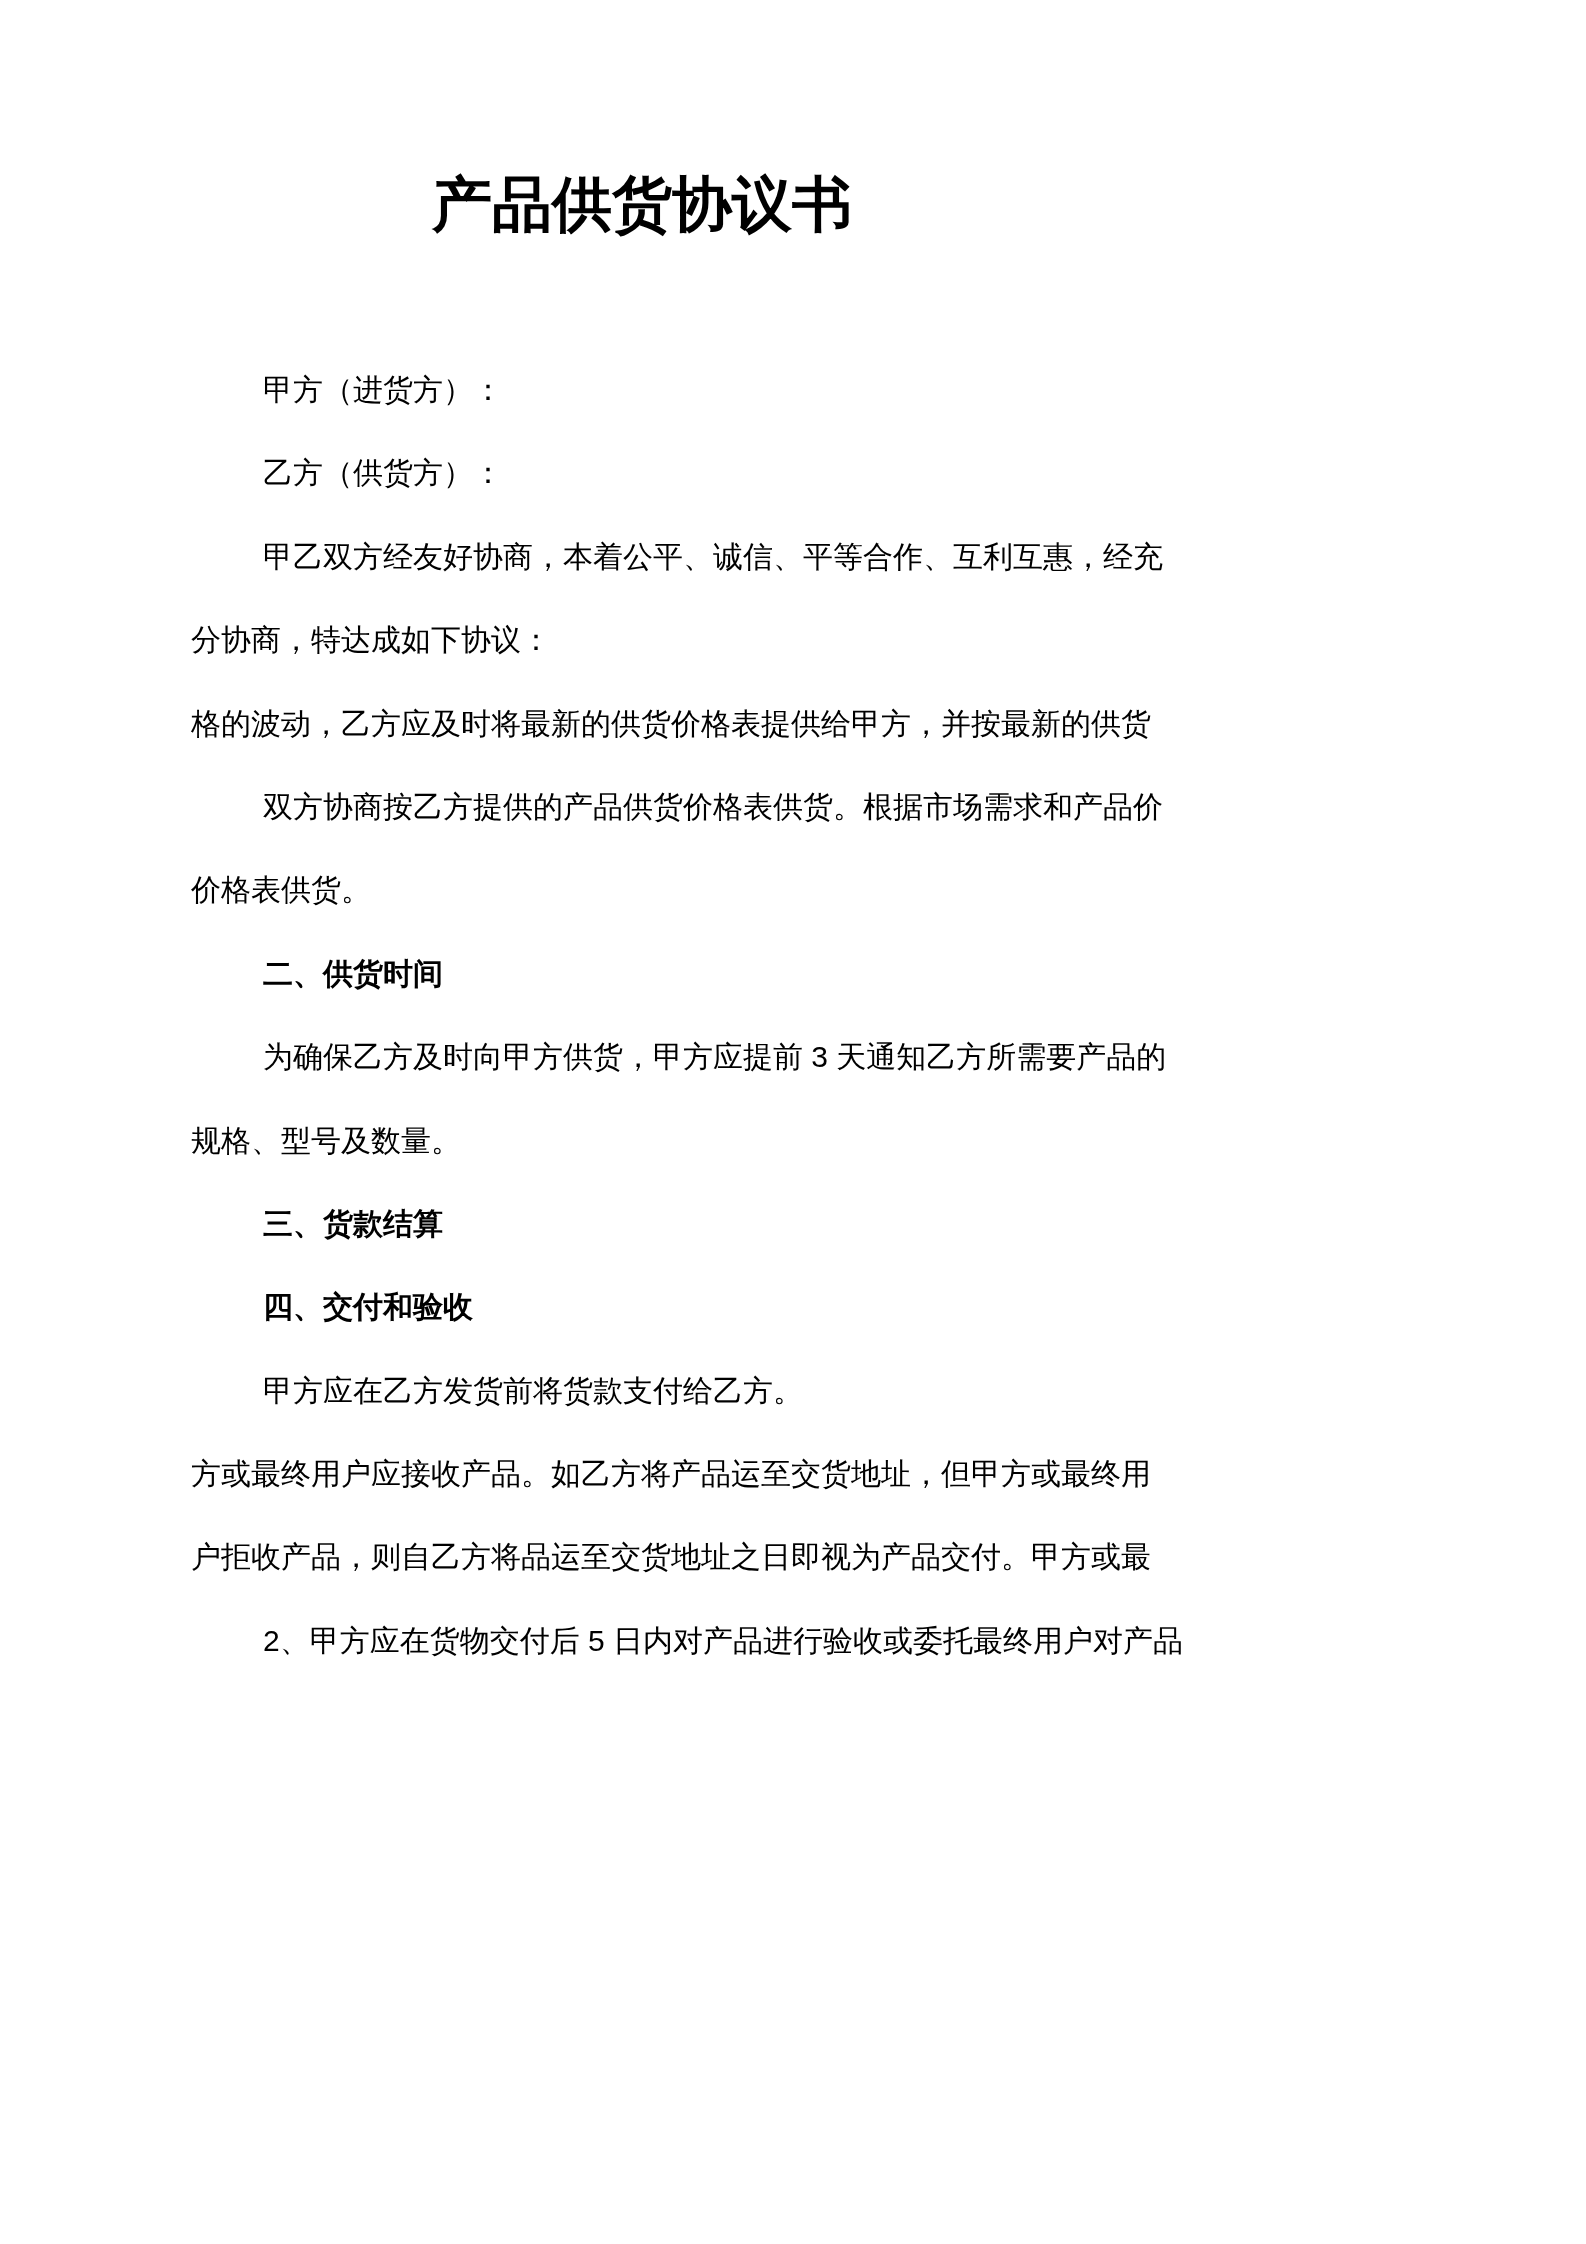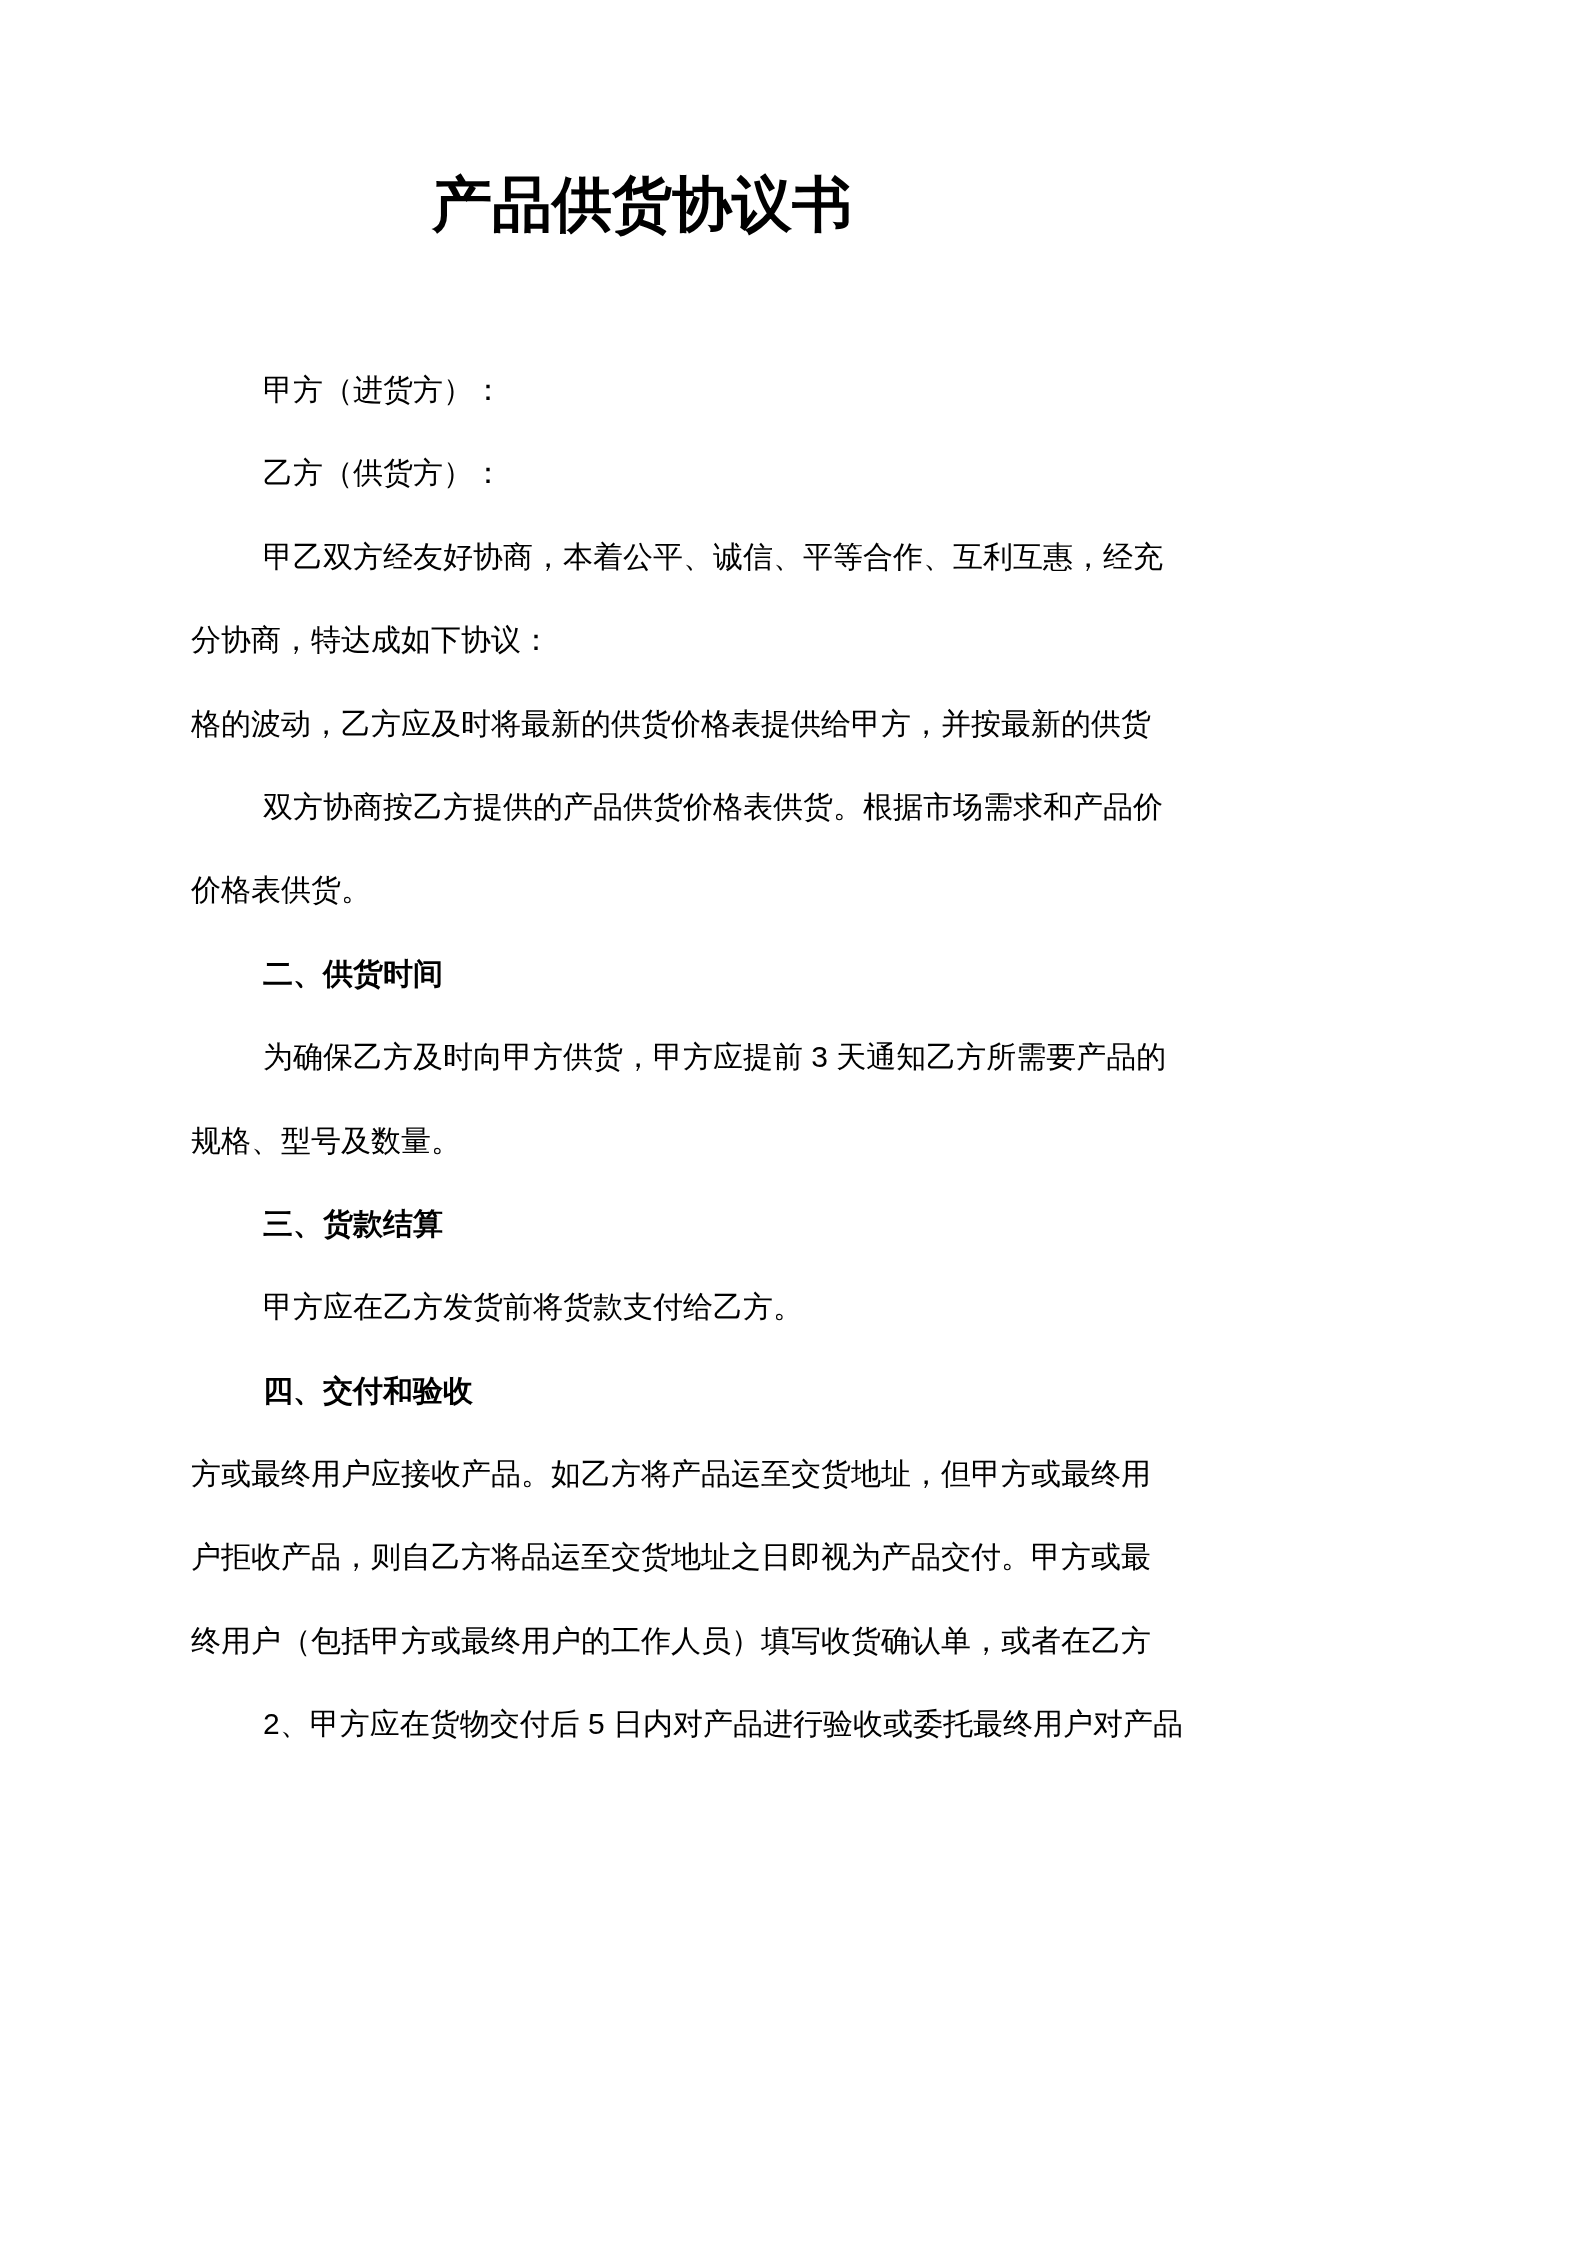--- a/index.html
+++ b/index.html
@@ -58,20 +58,19 @@
       <div class="line indent">乙方（供货方）：</div>
       <div class="line indent">甲乙双方经友好协商，本着公平、诚信、平等合作、互利互惠，经充</div>
       <div class="line">分协商，特达成如下协议：</div>
       <div class="line">格的波动，乙方应及时将最新的供货价格表提供给甲方，并按最新的供货</div>
       <div class="line indent">双方协商按乙方提供的产品供货价格表供货。根据市场需求和产品价</div>
       <div class="line">价格表供货。</div>
       <div class="line indent bold">二、供货时间</div>
       <div class="line indent">为确保乙方及时向甲方供货，甲方应提前 3 天通知乙方所需要产品的</div>
       <div class="line">规格、型号及数量。</div>
       <div class="line indent bold">三、货款结算</div>
+      <div class="line indent bold">四、交付和验收</div>
       <div class="line indent">甲方应在乙方发货前将货款支付给乙方。</div>
-      <div class="line indent bold">四、交付和验收</div>
       <div class="line">方或最终用户应接收产品。如乙方将产品运至交货地址，但甲方或最终用</div>
       <div class="line">户拒收产品，则自乙方将品运至交货地址之日即视为产品交付。甲方或最</div>
-      <div class="line">终用户（包括甲方或最终用户的工作人员）填写收货确认单，或者在乙方</div>
       <div class="line indent">2、甲方应在货物交付后 5 日内对产品进行验收或委托最终用户对产品</div>
     </div>
 </div>
 
 </body></html>

